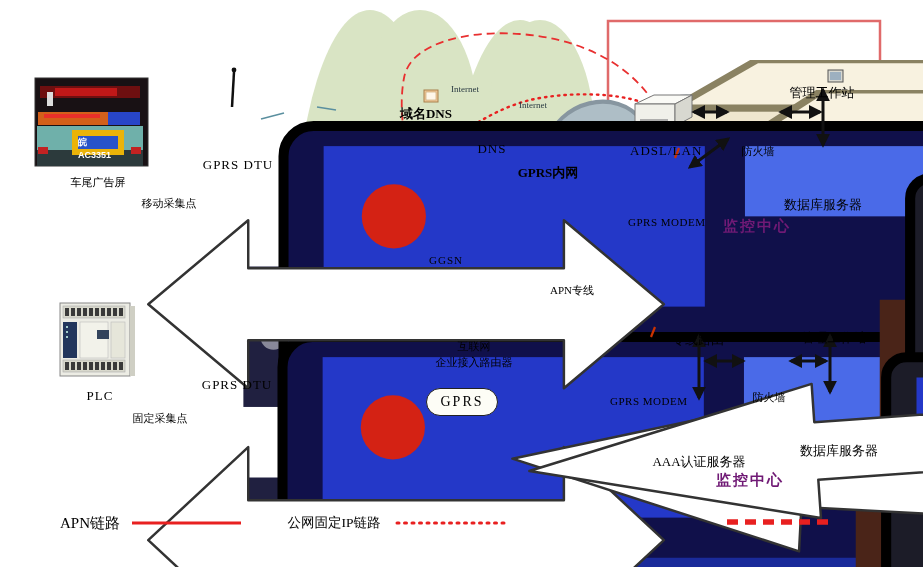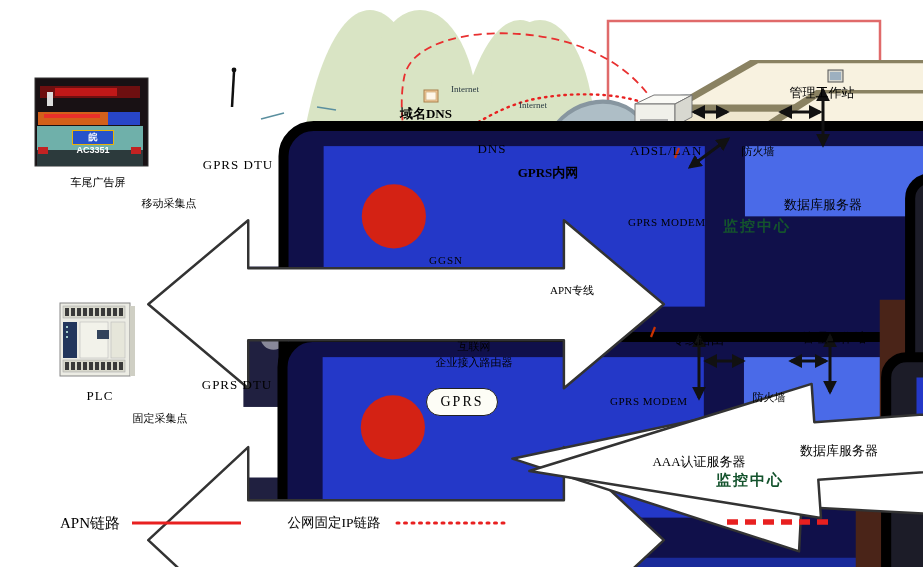--- a/index.html
+++ b/index.html
@@ -2,27 +2,27 @@
 <html><head>
 <meta charset="utf-8">
 <style>
   html,body{margin:0;padding:0;background:#fff;}
   .stage{position:relative;width:923px;height:567px;background:#fff;overflow:hidden;
          font-family:"Liberation Serif",serif;}
   .art{position:absolute;left:0;top:0;z-index:2;}
   .lbl{position:absolute;z-index:3;text-align:center;color:#000;
        font:13px/1.15 "Liberation Serif",serif;white-space:nowrap;}
   .fs14{font-size:11px;} .fs11{font-size:11px;letter-spacing:.5px;} .fs9{font-size:9px;color:#2a3a42;margin-top:15px;}
-  .red-title{color:#14532d;font-weight:bold;font-size:15px;letter-spacing:2px;}
+  .red-title{color:#701a75;font-weight:bold;font-size:15px;letter-spacing:2px;}
   .latin{letter-spacing:1px;}
   .oval{position:absolute;z-index:3;border:1.6px solid #222;border-radius:14px;background:#fdfdf6;
         display:flex;align-items:center;justify-content:center;font:14px "Liberation Serif",serif;
         letter-spacing:2px;text-align:center;}
-  .plate{position:absolute;z-index:3;background:#2753c9;border:1px solid #eab308;color:#fff;
-         font:bold 9px/13px "Liberation Sans",sans-serif;text-align:center;letter-spacing:0;}
+  .plate{position:absolute;z-index:3;background:#2753c9;border:6px solid #eab308;color:#fff;
+         font:bold 9px/13px "Liberation Sans",sans-serif;letter-spacing:0;}
   .wm{position:absolute;left:693px;top:480px;z-index:1;text-align:left;}
   .wm-brand{font:bold 36px/1 "Liberation Sans",sans-serif;color:#c6cbd1;opacity:.5;
             letter-spacing:1px;display:flex;align-items:center;gap:2px;}
   .wm-url{font:bold 18px/1.2 "Liberation Sans",sans-serif;color:#ccd1d6;opacity:.55;letter-spacing:1px;}
 </style>
 </head>
 <body>
 
 <div class="stage">
 

